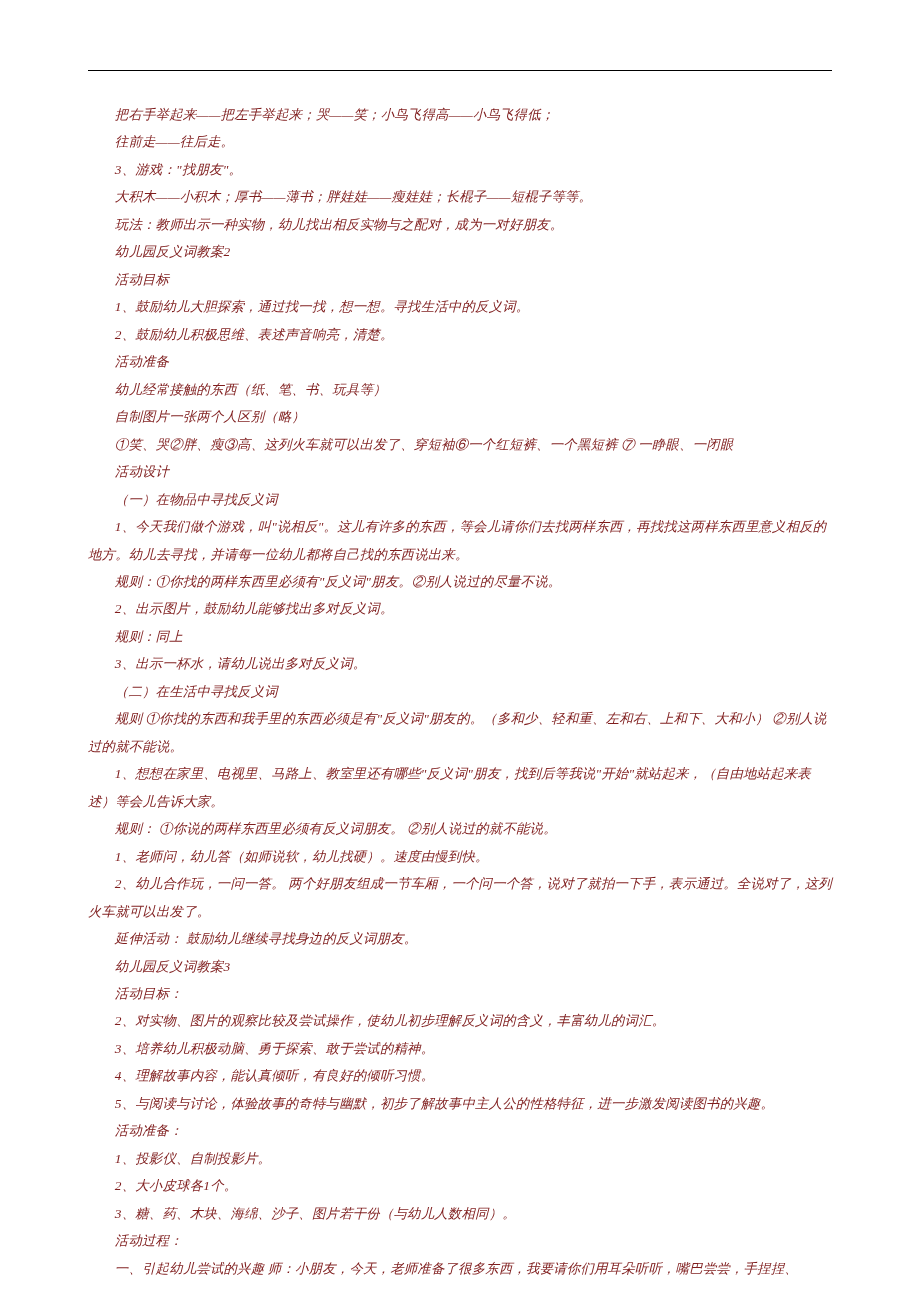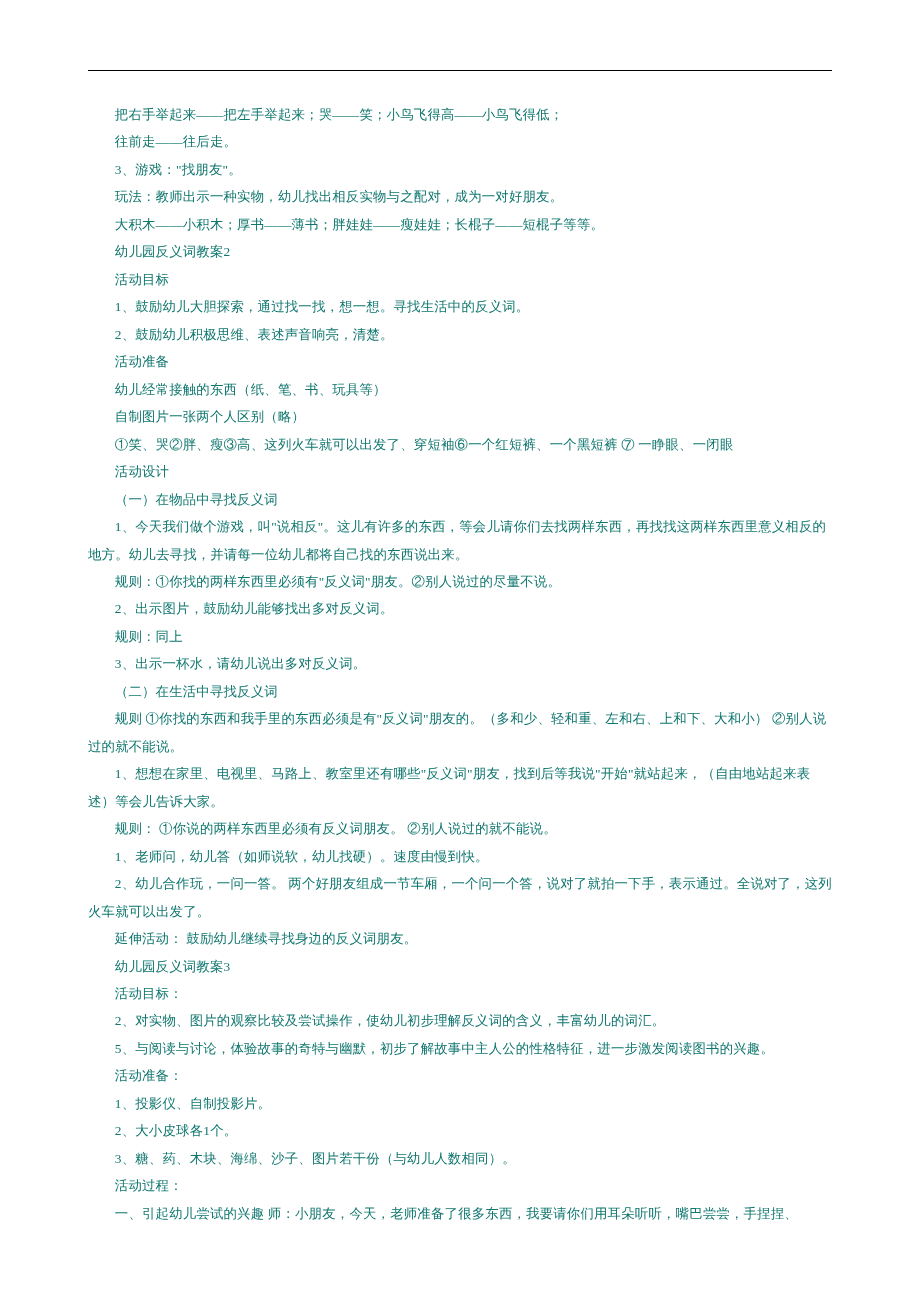--- a/index.html
+++ b/index.html
@@ -14,38 +14,39 @@
     padding: 70px 88px 40px 88px;
     box-sizing: border-box;
   }
   .hr-line {
     border: none;
     border-top: 1.2px solid #000;
     margin: 0 0 30px 0;
   }
   .para {
     font-size: 13.4px;
-    color: #0f766e;
+    color: #7f1d1d;
     line-height: 2.05;
     text-indent: 2em;
     margin: 0;
     letter-spacing: 0.2px;
+    font-style: italic;
   }
 </style>
 </head>
 <body>
 
 <div class="page">
   <hr class="hr-line">
   <div>
     <p class="para">把右手举起来——把左手举起来；哭——笑；小鸟飞得高——小鸟飞得低；</p>
     <p class="para">往前走——往后走。</p>
     <p class="para">3、游戏："找朋友"。</p>
+    <p class="para">大积木——小积木；厚书——薄书；胖娃娃——瘦娃娃；长棍子——短棍子等等。</p>
     <p class="para">玩法：教师出示一种实物，幼儿找出相反实物与之配对，成为一对好朋友。</p>
-    <p class="para">大积木——小积木；厚书——薄书；胖娃娃——瘦娃娃；长棍子——短棍子等等。</p>
     <p class="para">幼儿园反义词教案2</p>
     <p class="para">活动目标</p>
     <p class="para">1、鼓励幼儿大胆探索，通过找一找，想一想。寻找生活中的反义词。</p>
     <p class="para">2、鼓励幼儿积极思维、表述声音响亮，清楚。</p>
     <p class="para">活动准备</p>
     <p class="para">幼儿经常接触的东西（纸、笔、书、玩具等）</p>
     <p class="para">自制图片一张两个人区别（略）</p>
     <p class="para">①笑、哭②胖、瘦③高、这列火车就可以出发了、穿短袖⑥一个红短裤、一个黑短裤 ⑦ 一睁眼、一闭眼</p>
     <p class="para">活动设计</p>
     <p class="para">（一）在物品中寻找反义词</p>
@@ -57,20 +58,22 @@
     <p class="para">（二）在生活中寻找反义词</p>
     <p class="para">规则 ①你找的东西和我手里的东西必须是有"反义词"朋友的。（多和少、轻和重、左和右、上和下、大和小） ②别人说过的就不能说。</p>
     <p class="para">1、想想在家里、电视里、马路上、教室里还有哪些"反义词"朋友，找到后等我说"开始"就站起来，（自由地站起来表述）等会儿告诉大家。</p>
     <p class="para">规则： ①你说的两样东西里必须有反义词朋友。 ②别人说过的就不能说。</p>
     <p class="para">1、老师问，幼儿答（如师说软，幼儿找硬）。速度由慢到快。</p>
     <p class="para">2、幼儿合作玩，一问一答。 两个好朋友组成一节车厢，一个问一个答，说对了就拍一下手，表示通过。全说对了，这列火车就可以出发了。</p>
     <p class="para">延伸活动： 鼓励幼儿继续寻找身边的反义词朋友。</p>
     <p class="para">幼儿园反义词教案3</p>
     <p class="para">活动目标：</p>
     <p class="para">2、对实物、图片的观察比较及尝试操作，使幼儿初步理解反义词的含义，丰富幼儿的词汇。</p>
+    <p class="para">3、培养幼儿积极动脑、勇于探索、敢于尝试的精神。</p>
+    <p class="para">4、理解故事内容，能认真倾听，有良好的倾听习惯。</p>
     <p class="para">5、与阅读与讨论，体验故事的奇特与幽默，初步了解故事中主人公的性格特征，进一步激发阅读图书的兴趣。</p>
     <p class="para">活动准备：</p>
     <p class="para">1、投影仪、自制投影片。</p>
     <p class="para">2、大小皮球各1个。</p>
     <p class="para">3、糖、药、木块、海绵、沙子、图片若干份（与幼儿人数相同）。</p>
     <p class="para">活动过程：</p>
     <p class="para">一、引起幼儿尝试的兴趣 师：小朋友，今天，老师准备了很多东西，我要请你们用耳朵听听，嘴巴尝尝，手捏捏、</p>
   </div>
 </div>
 

